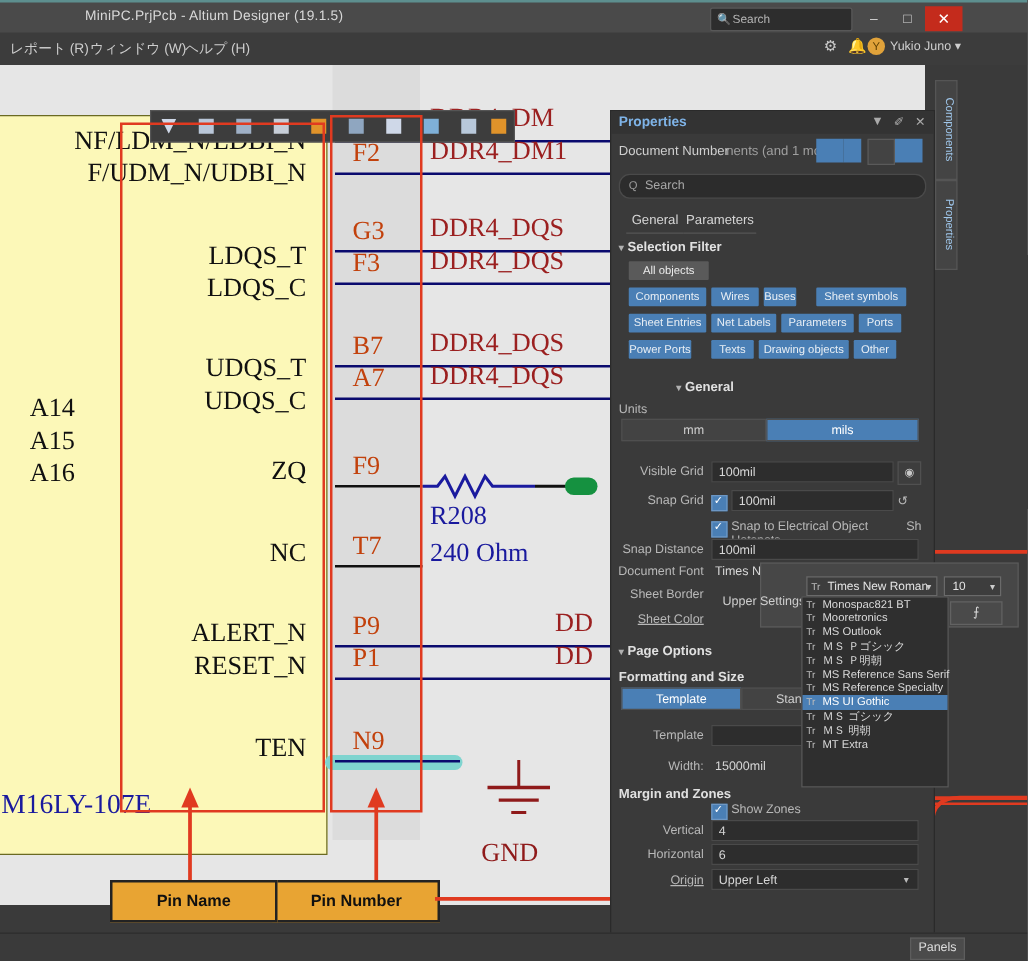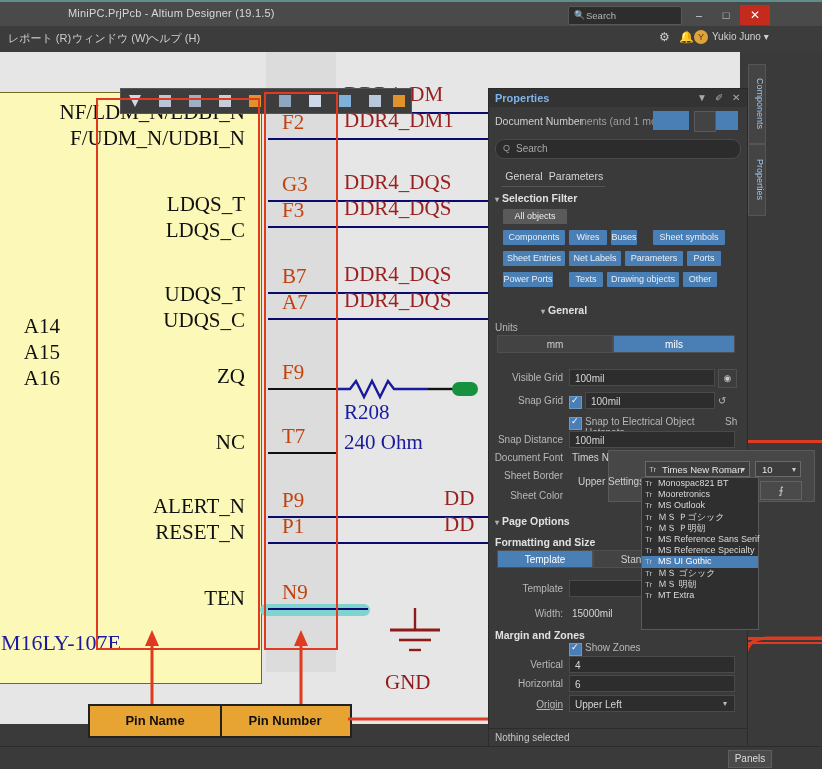--- a/index.html
+++ b/index.html
@@ -328,21 +328,21 @@
     <div class="fld-lbl" style="left:96px;top:327px;width:146px;text-align:left;">Snap to Electrical Object Hotspots</div>
     <div class="fld-lbl" style="left:236px;top:327px;width:18px;text-align:left;">Sh</div>
 
     <div class="fld-lbl" style="left:2px;top:345px;width:72px;">Snap Distance</div>
     <div class="fld" style="left:80px;top:342px;width:166px;">100mil</div>
 
     <div class="fld-lbl" style="left:0px;top:363px;width:74px;">Document Font</div>
     <div class="fld plain" style="left:80px;top:360px;width:166px;padding-left:3px;">Times New Roman, 10</div>
 
     <div class="fld-lbl" style="left:4px;top:381px;width:70px;">Sheet Border</div>
-    <div class="fld-lbl" style="left:4px;top:401px;width:70px;">Sheet Color</div>
+    <div class="fld-lbl" style="left:4px;top:401px;width:70px;text-decoration:underline;">Sheet Color</div>
 
     <div class="sec-hdr" style="left:6px;top:426px;">
       <span class="ar">▾</span><span>Page Options</span>
     </div>
     <div class="sec-hdr" style="left:6px;top:447px;">Formatting and Size</div>
     <div class="seg on" style="left:8px;top:461px;width:96px;">Template</div>
     <div class="seg off" style="left:104px;top:461px;width:96px;">Standard</div>
     <div class="fld-lbl" style="left:10px;top:494px;width:64px;">Template</div>
     <div class="fld" style="left:80px;top:491px;width:120px;"></div>
     <div class="fld-lbl" style="left:10px;top:519px;width:64px;">Width:</div>
@@ -386,20 +386,17 @@
       <div class="fitem"><span class="gl">Tr</span><span>ＭＳ ゴシック</span></div>
       <div class="fitem"><span class="gl">Tr</span><span>ＭＳ 明朝</span></div>
       <div class="fitem"><span class="gl">Tr</span><span>MT Extra</span></div>
     </div>
 
   <div class="vtabs">
     <div class="vtab t1">Components</div>
     <div class="vtab t2">Properties</div>
   </div>
 
-  <div class="statusbar">
-    <span>Nothing selected</span>
-  </div>
   <div class="botbar">
     <div class="panels-btn">Panels</div>
   </div>
 
 </div>
 
 </body></html>

